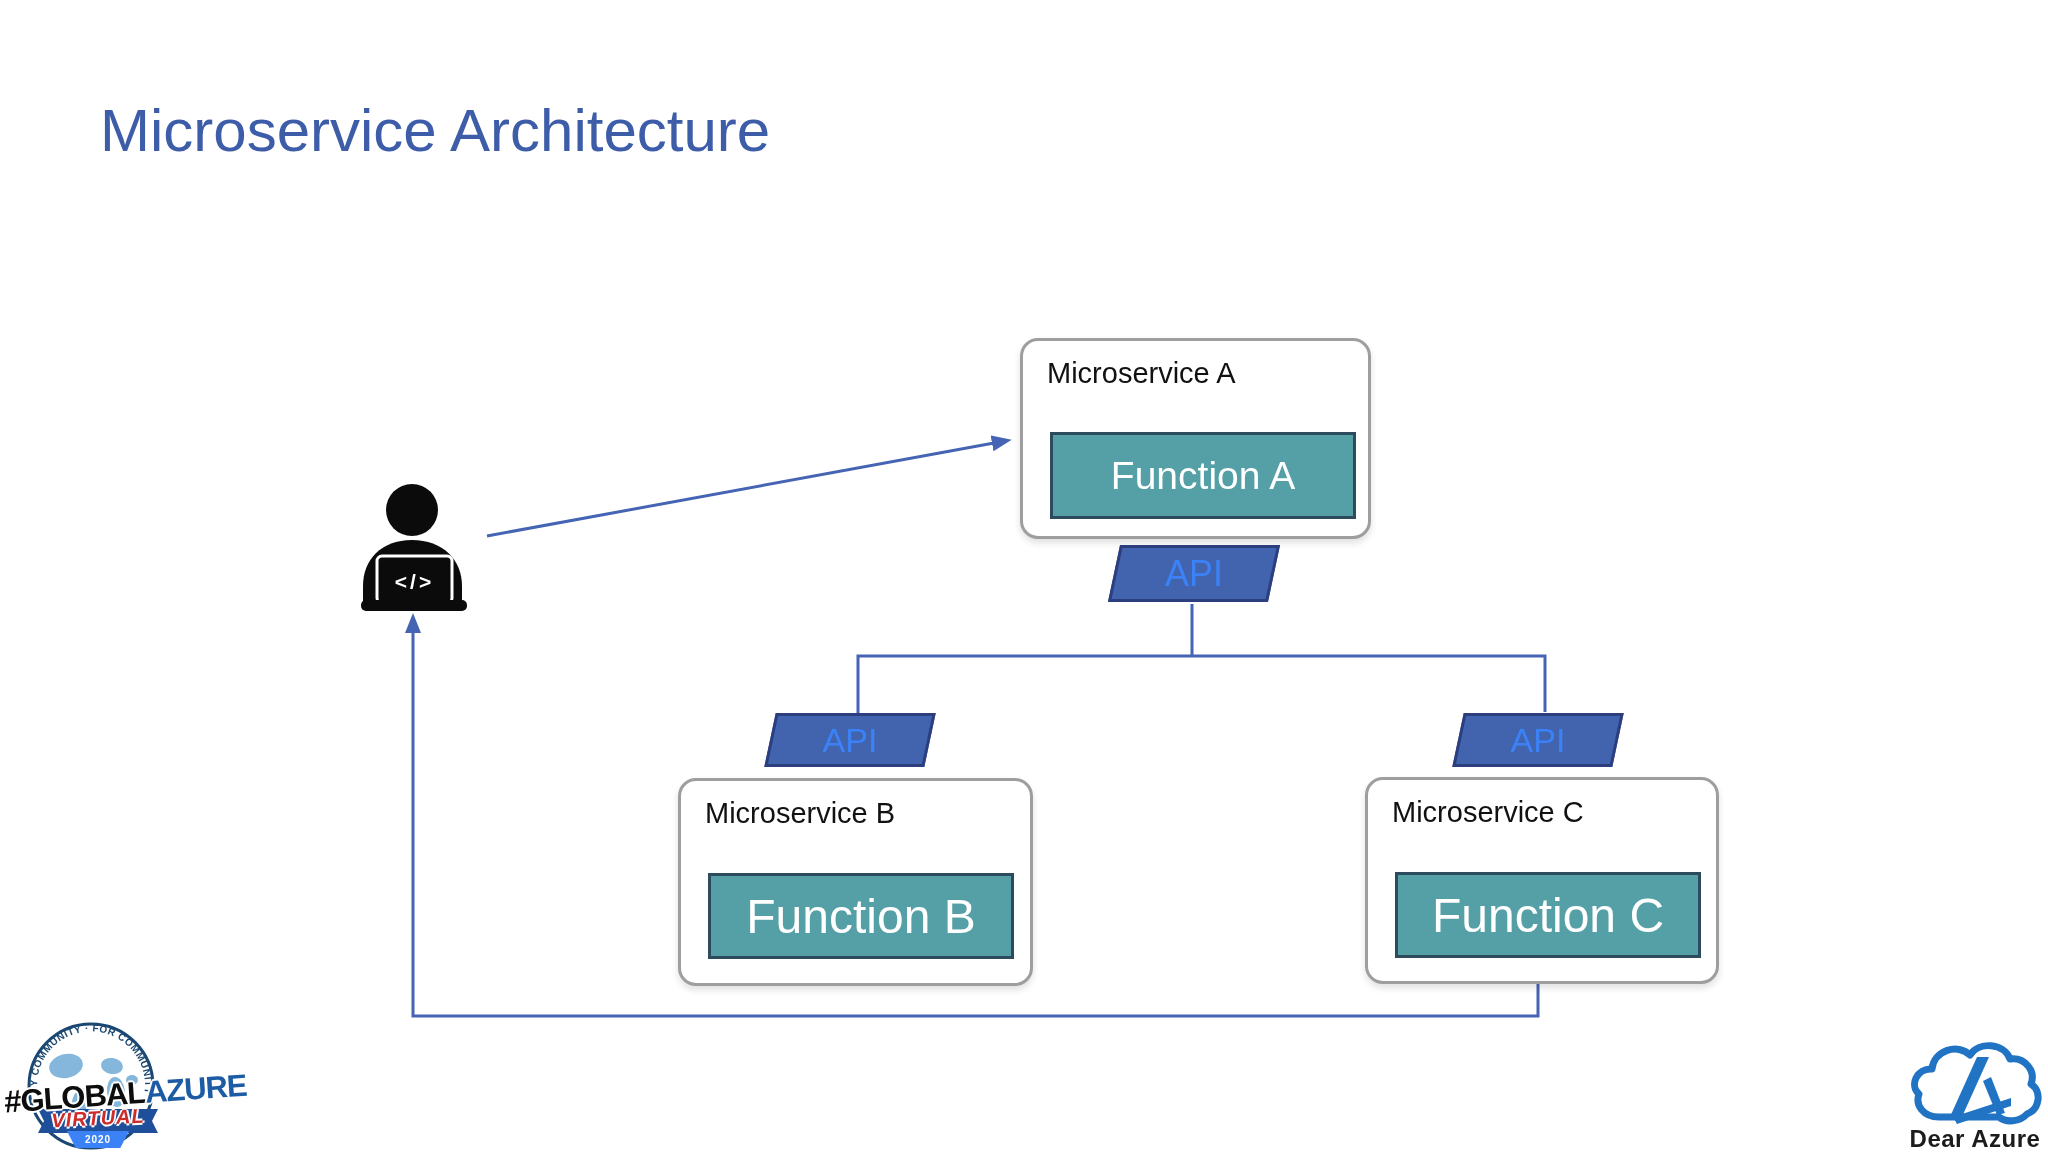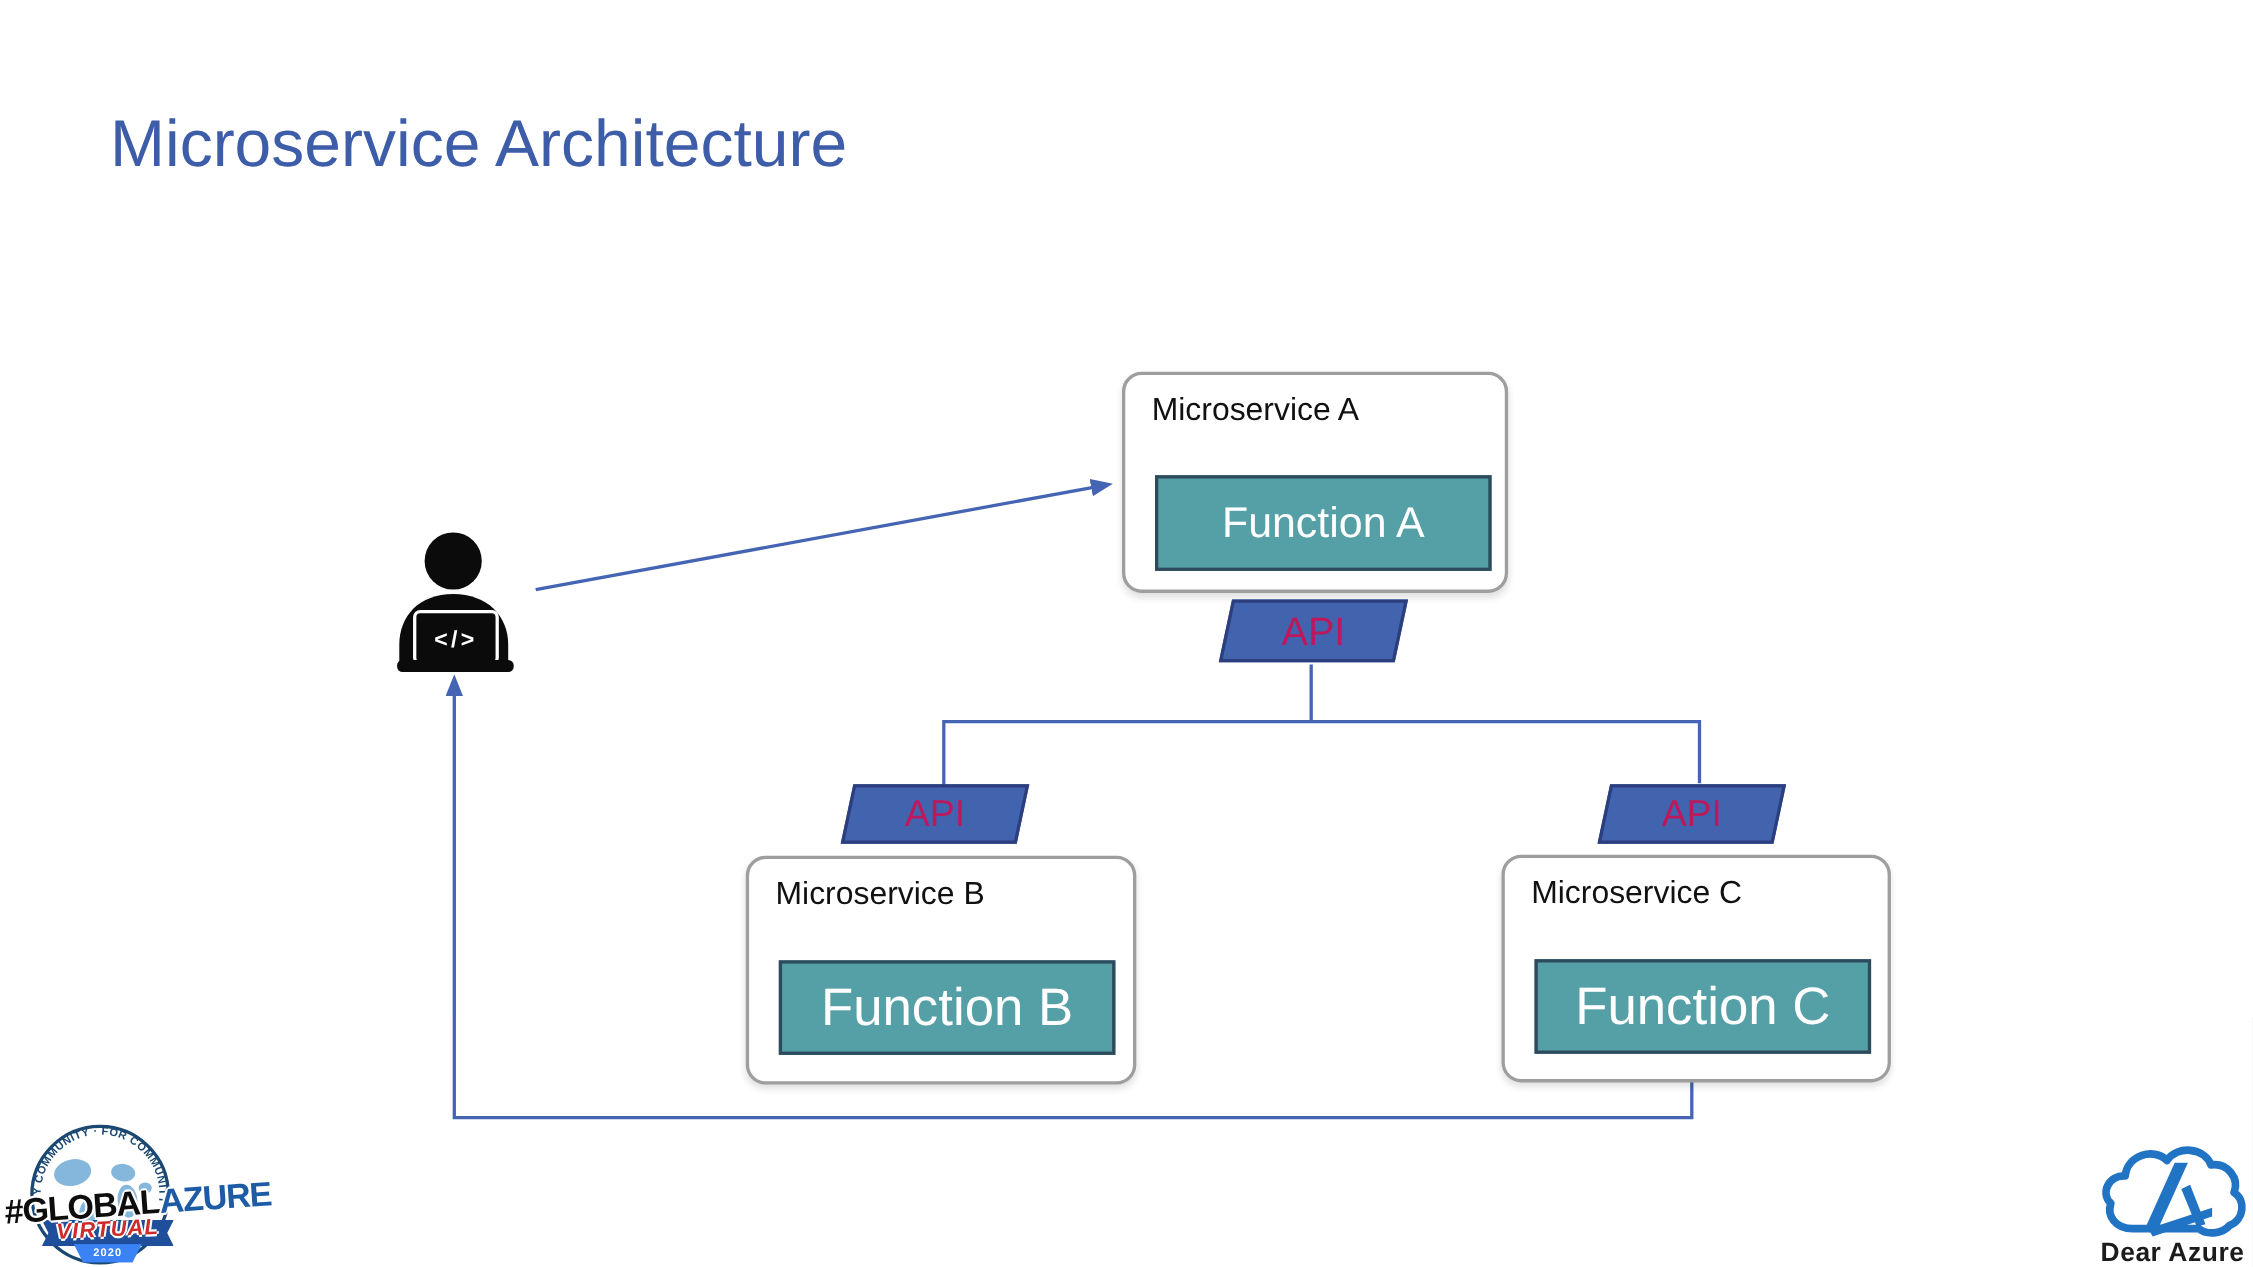--- a/index.html
+++ b/index.html
@@ -37,21 +37,21 @@
   .fn-bc{top:92px;width:300px;height:80px;font-size:48px;}
 
   
   .api{position:absolute;}
   .api .bg{
     position:absolute;left:0;top:0;right:0;bottom:0;
     background:#4263AE;border:3px solid #2C3E7E;transform:skewX(-12deg);
   }
   .api .label{
     position:relative;width:100%;height:100%;display:flex;align-items:center;justify-content:center;
-    color:#be185d;
+    color:#3b82f6;
     text-align:right;
   }
   .api-a{left:1114px;top:545px;width:160px;height:57px;}
   .api-a .label{font-size:36px;}
   .api-b{left:770px;top:713px;width:160px;height:54px;}
   .api-c{left:1458px;top:713px;width:160px;height:54px;}
   .api-b .label,.api-c .label{font-size:34px;}
 
   
   .ga{position:absolute;left:8px;top:1020px;width:180px;height:132px;}

